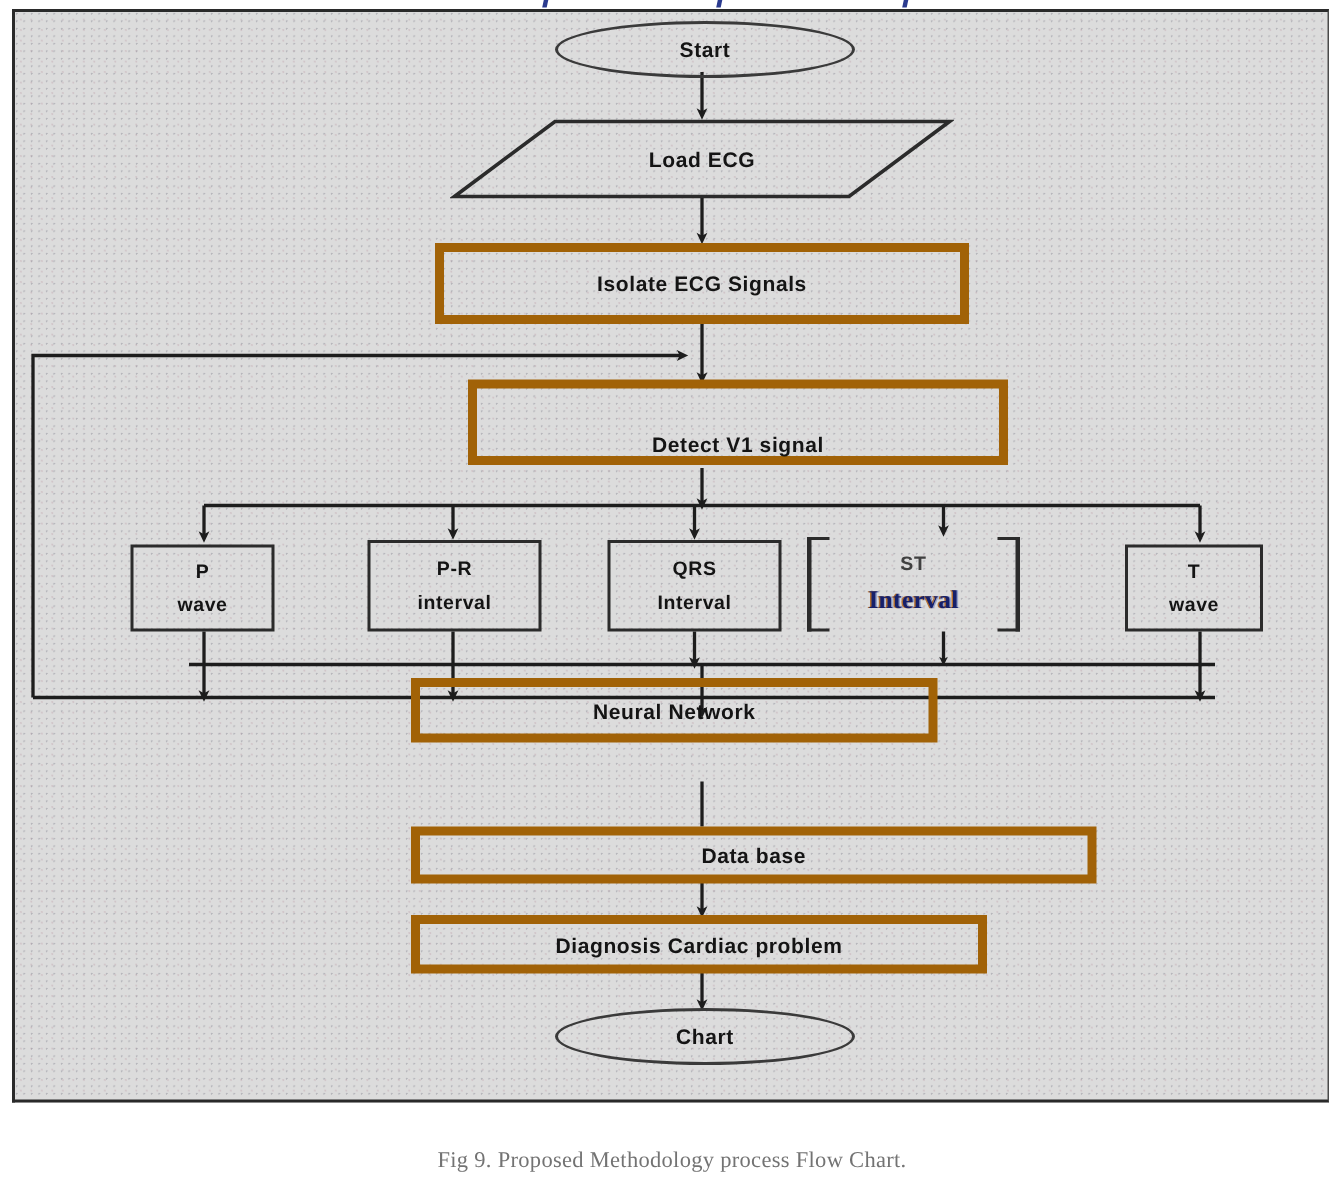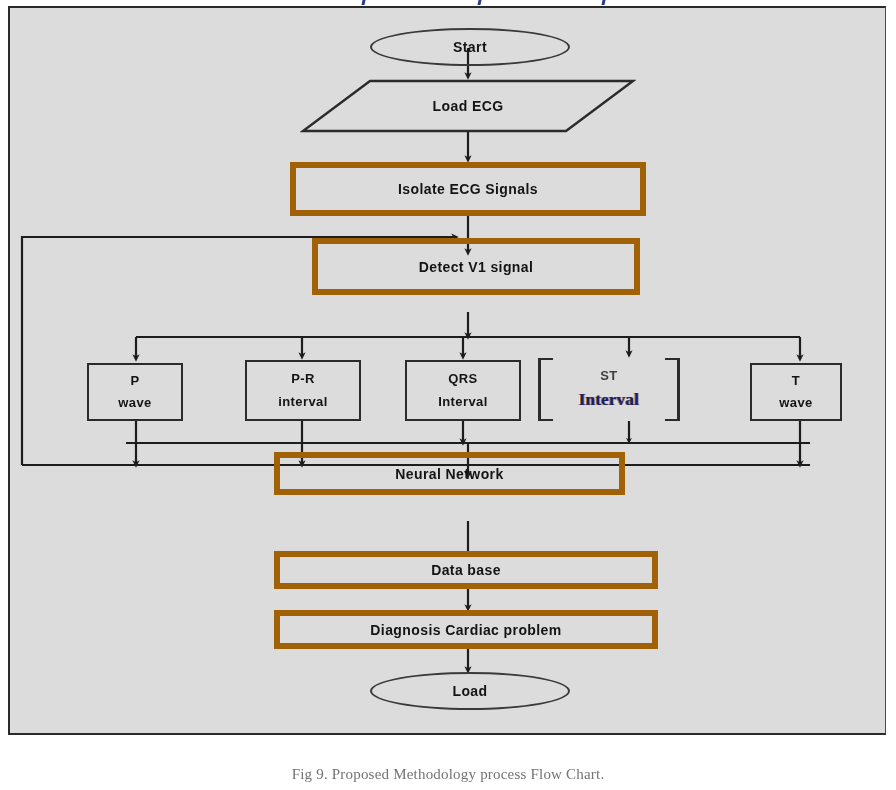--- a/index.html
+++ b/index.html
@@ -223,36 +223,36 @@
       <path d="M22,465 L22,237 L455,237" marker-end="url(#ah)"></path>
 
       <path d="M468,521 L468,551"></path>
 
       <path d="M468,588 L468,608" marker-end="url(#ah)"></path>
 
       <path d="M468,648 L468,670" marker-end="url(#ah)"></path>
     </g>
   </svg>
 
-  <div class="node terminator" style="left:370px; top:28px; width:200px; height:38px;">
+  <div class="node terminator" style="left:370px; top:14px; width:200px; height:38px;">
     <span>Start</span>
   </div>
 
   <div class="node io-shape" style="left:300px; top:78px; width:336px; height:56px;">
     <svg viewBox="0 0 336 56" preserveAspectRatio="none">
       <polygon points="70,3 333,3 266,53 3,53" fill="none" stroke="#2b2b2b" stroke-width="2.4"></polygon>
     </svg>
     <span class="io-label">Load ECG</span>
   </div>
 
   <div class="node process" style="left:290px; top:162px; width:356px; height:54px;">
     <span>Isolate ECG Signals</span>
   </div>
 
-  <div class="node process" style="left:312px; top:238px; width:328px; height:57px;">
+  <div class="node process" style="left:312px; top:253px; width:360px; height:57px;align-items:flex-end;">
     <span>Detect V1 signal</span>
   </div>
 
   <div class="node process leaf" style="left:87px; top:363px; width:96px; height:58px;">
     <span class="l1">P</span>
     <span class="l2">wave</span>
   </div>
 
   <div class="node process leaf" style="left:245px; top:360px; width:116px; height:61px;">
     <span class="l1">P-R</span>
@@ -273,27 +273,27 @@
 
   <div class="node process leaf" style="left:750px; top:363px; width:92px; height:58px;">
     <span class="l1">T</span>
     <span class="l2">wave</span>
   </div>
 
   <div class="node process" style="left:274px; top:452px; width:351px; height:43px;">
     <span>Neural Network</span>
   </div>
 
-  <div class="node process" style="left:274px; top:551px; width:384px; height:38px;text-align:center;">
+  <div class="node process" style="left:274px; top:551px; width:457px; height:38px;text-align:center;">
     <span>Data base</span>
   </div>
 
   <div class="node process" style="left:274px; top:610px; width:384px; height:39px;">
     <span>Diagnosis Cardiac problem</span>
   </div>
 
   <div class="node terminator" style="left:370px; top:672px; width:200px; height:38px;">
-    <span>Load</span>
+    <span>Chart</span>
   </div>
 
   <div class="caption">Fig 9. Proposed Methodology process Flow Chart.</div>
 
 </div>
 
 </body></html>

